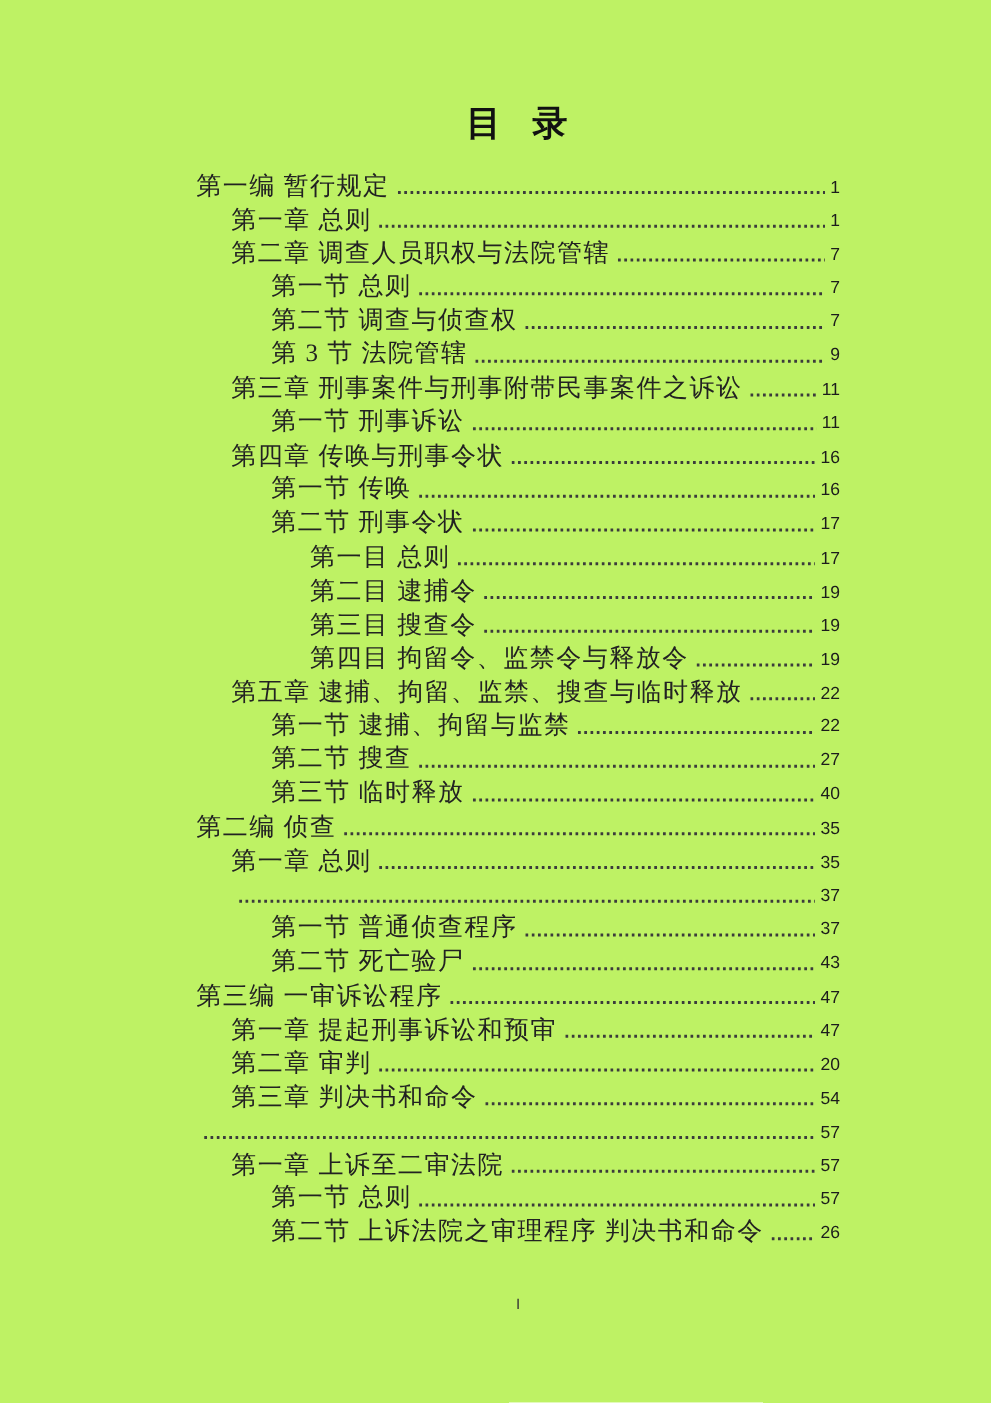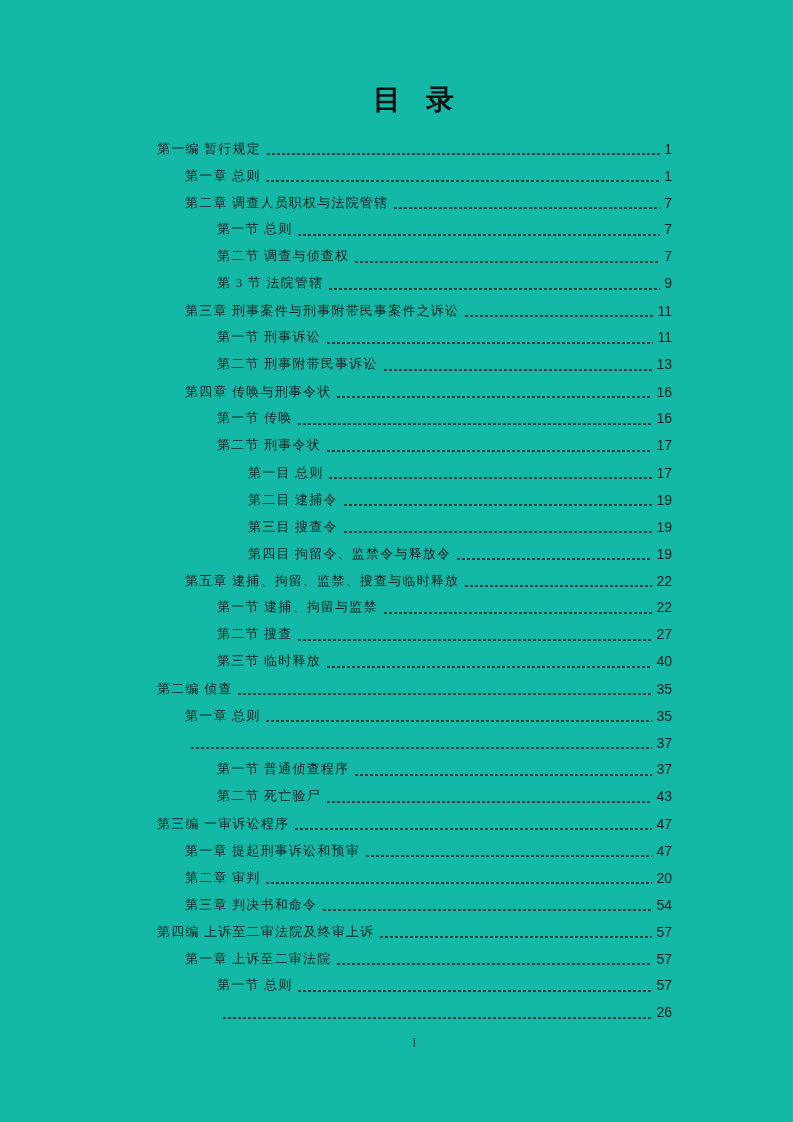--- a/index.html
+++ b/index.html
@@ -4,21 +4,21 @@
 <style>
   html, body {
     margin: 0;
     padding: 0;
     background: #ffffff;
   }
   .page {
     position: relative;
     width: 793px;
     height: 1122px;
-    background: #14b8a6;
+    background: #bef264;
     overflow: hidden;
     font-family: "Liberation Serif", serif;
     color: #1f1f1f;
   }
   .doc-title {
     position: absolute;
     top: 84px;
     left: 157px;
     width: 515px;
     text-align: center;
@@ -40,21 +40,21 @@
     display: flex;
     align-items: flex-end;
     height: 27px;
     line-height: 24px;
     white-space: nowrap;
   }
   .toc-row.level-1 { padding-left: 28px; }
   .toc-row.level-2 { padding-left: 60px; align-items: center; }
   .toc-row.level-3 { padding-left: 91px; }
   .toc-label {
-    font-size: 13px;
+    font-size: 20px;
     letter-spacing: 1.2px;
     color: #222222;
     flex: 0 0 auto;
   }
   .toc-dots {
     flex: 1 1 auto;
     align-self: stretch;
     margin-left: 5px;
     margin-right: 4px;
     background-image: radial-gradient(circle, #3b3b3b 1.1px, rgba(0,0,0,0) 1.45px);
@@ -120,25 +120,20 @@
       <div class="toc-row level-1">
     <span class="toc-label">第三章 刑事案件与刑事附带民事案件之诉讼</span>
     <span class="toc-dots"></span>
     <span class="toc-page">11</span>
   </div>
       <div class="toc-row level-2">
     <span class="toc-label">第一节 刑事诉讼</span>
     <span class="toc-dots"></span>
     <span class="toc-page">11</span>
   </div>
-      <div class="toc-row level-2">
-    <span class="toc-label">第二节 刑事附带民事诉讼</span>
-    <span class="toc-dots"></span>
-    <span class="toc-page">13</span>
-  </div>
       <div class="toc-row level-1">
     <span class="toc-label">第四章 传唤与刑事令状</span>
     <span class="toc-dots"></span>
     <span class="toc-page">16</span>
   </div>
       <div class="toc-row level-2">
     <span class="toc-label">第一节 传唤</span>
     <span class="toc-dots"></span>
     <span class="toc-page">16</span>
   </div>
@@ -225,34 +220,34 @@
     <span class="toc-label">第二章 审判</span>
     <span class="toc-dots"></span>
     <span class="toc-page">20</span>
   </div>
       <div class="toc-row level-1">
     <span class="toc-label">第三章 判决书和命令</span>
     <span class="toc-dots"></span>
     <span class="toc-page">54</span>
   </div>
       <div class="toc-row level-0">
-    <span class="toc-label">第四编 上诉至二审法院及终审上诉</span>
     <span class="toc-dots"></span>
     <span class="toc-page">57</span>
   </div>
       <div class="toc-row level-1">
     <span class="toc-label">第一章 上诉至二审法院</span>
     <span class="toc-dots"></span>
     <span class="toc-page">57</span>
   </div>
       <div class="toc-row level-2">
     <span class="toc-label">第一节 总则</span>
     <span class="toc-dots"></span>
     <span class="toc-page">57</span>
   </div>
       <div class="toc-row level-2">
+    <span class="toc-label">第二节 上诉法院之审理程序 判决书和命令</span>
     <span class="toc-dots"></span>
     <span class="toc-page">26</span>
   </div>
     </div>
 
   <div class="footer">I</div>
 </div>
 
 </body></html>

